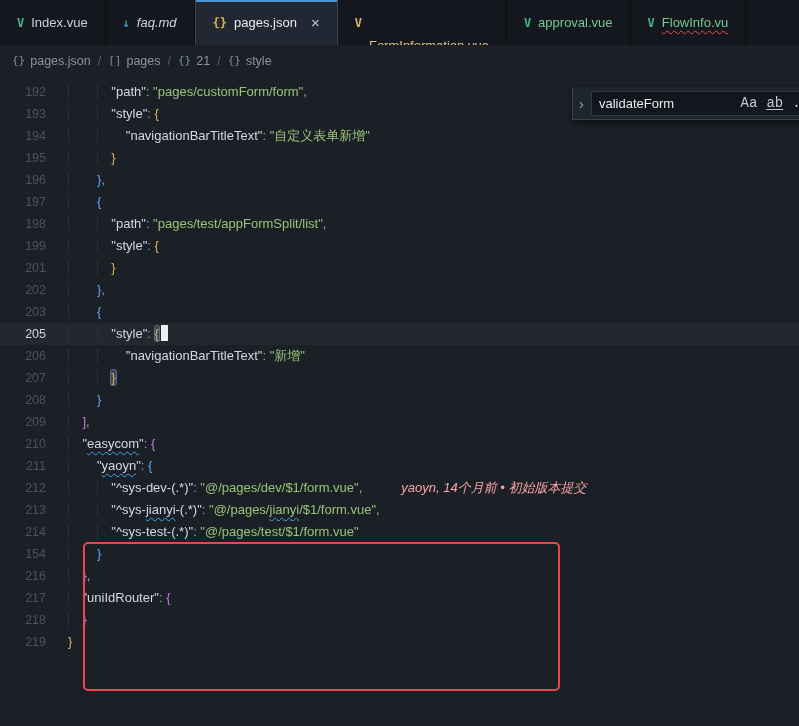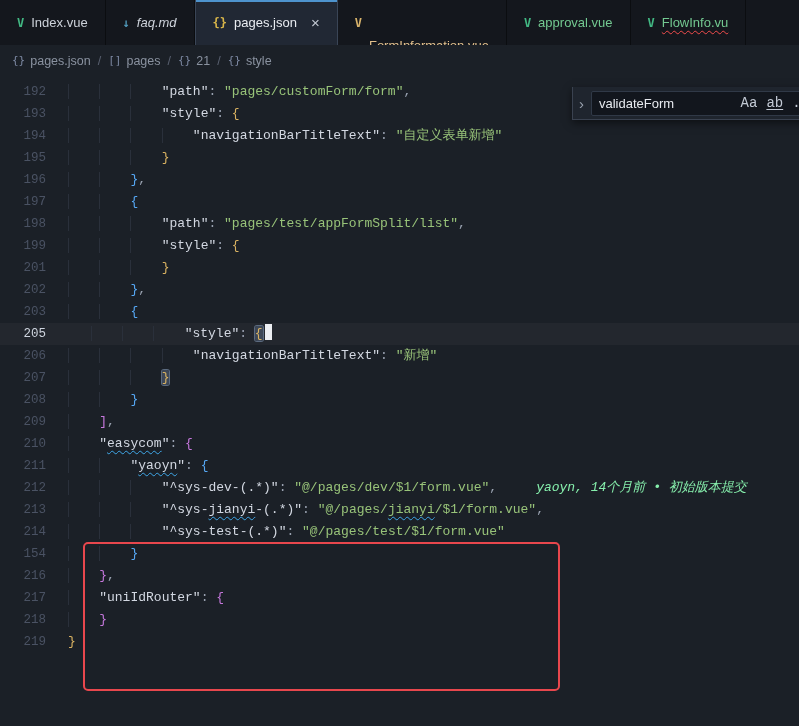--- a/index.html
+++ b/index.html
@@ -41,23 +41,23 @@
     font-size: 12.5px; color: #8a92a0; gap: 5px;
   }
   .bc-item { display: inline-flex; align-items: center; gap: 5px; cursor: pointer; }
   .bc-icon { color: #7d89a3; font-size: 11px; font-family: "DejaVu Sans Mono", monospace; }
   .bc-sep { color: #596070; margin: 0 2px; }
 
   
   .editor { position: relative; padding-top: 5px; }
   .line {
     display: flex; height: 22px; line-height: 22px;
-    font-family: Liberation Mono, monospace; font-size: 13px;
-  }
-  .line.active { background: rgba(255,255,255,0.035); gap: 23px; }
+    font-family: Liberation Sans, sans-serif; font-size: 13px;
+  }
+  .line.active { background: rgba(255,255,255,0.035); }
   .lnum { flex: 0 0 46px; text-align: right; color: #4a5263; font-size: 12.5px; }
   .line.active .lnum { color: #ced4de; }
   .lcontent { margin-left: 22px; white-space: pre; color: #abb2bf; }
   .indent {
     background: repeating-linear-gradient(90deg, #2a303b 0, #2a303b 1px, transparent 1px, transparent 4ch);
   }
   .key { color: #d3d8e2; }
   .str { color: #98c379; }
   .pun { color: #9aa2b1; }
   .b1, .b4 { color: #d9b262; }
@@ -66,21 +66,21 @@
   .match { background: #3d4757; box-shadow: 0 0 0 1px #5c6b80; border-radius: 2px; }
   .cursor {
     display: inline-block; width: 7px; height: 16px;
     background: #eceef2; vertical-align: -3px; margin-left: 2px;
   }
   .sq {
     text-decoration-line: underline; text-decoration-style: wavy;
     text-decoration-color: #3ea7e8; text-decoration-thickness: 1px;
     text-underline-offset: 3px; text-decoration-skip-ink: none;
   }
-  .blame { color: #86efac; margin-left: 3em; font-style: italic; margin-top: 20px; }
+  .blame { color: #fca5a5; margin-left: 3em; font-style: italic; margin-top: 20px; }
 
   
   .annotation-box {
     position: absolute; left: 83px; top: 466px; width: 477px; height: 149px;
     border: 2px solid #e8474d; border-radius: 5px;
     z-index: 5; pointer-events: none;
   }
 
   
   .find-widget {

